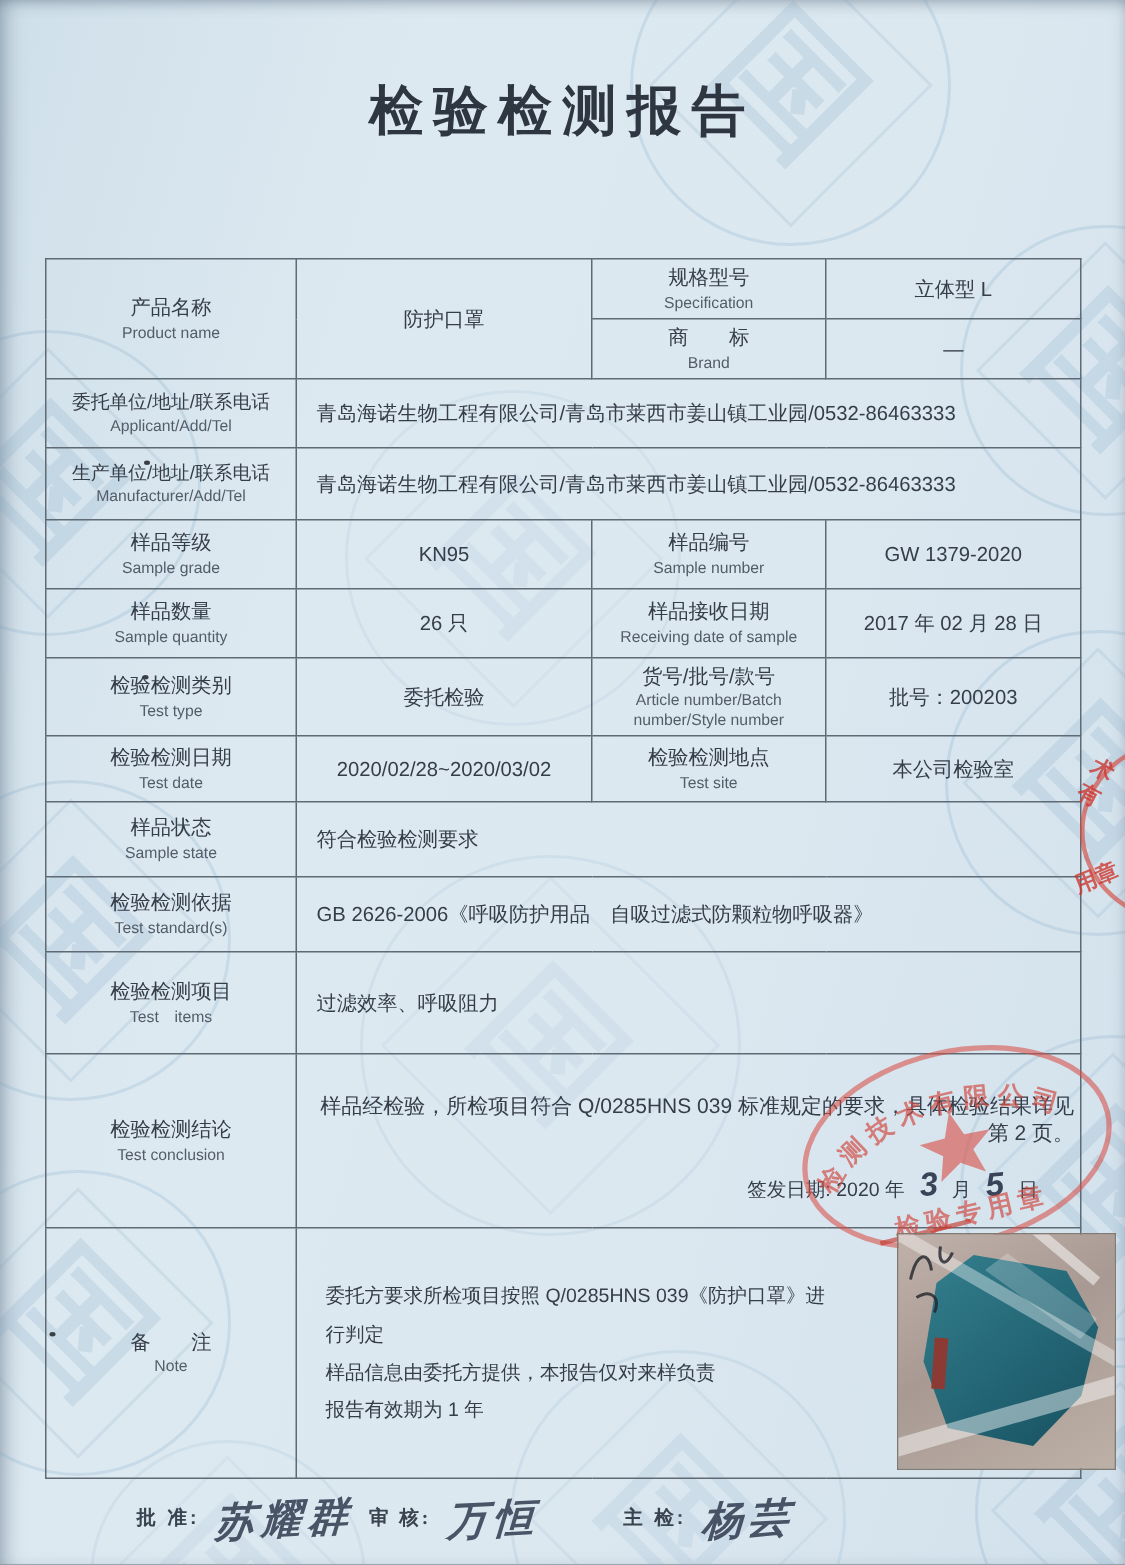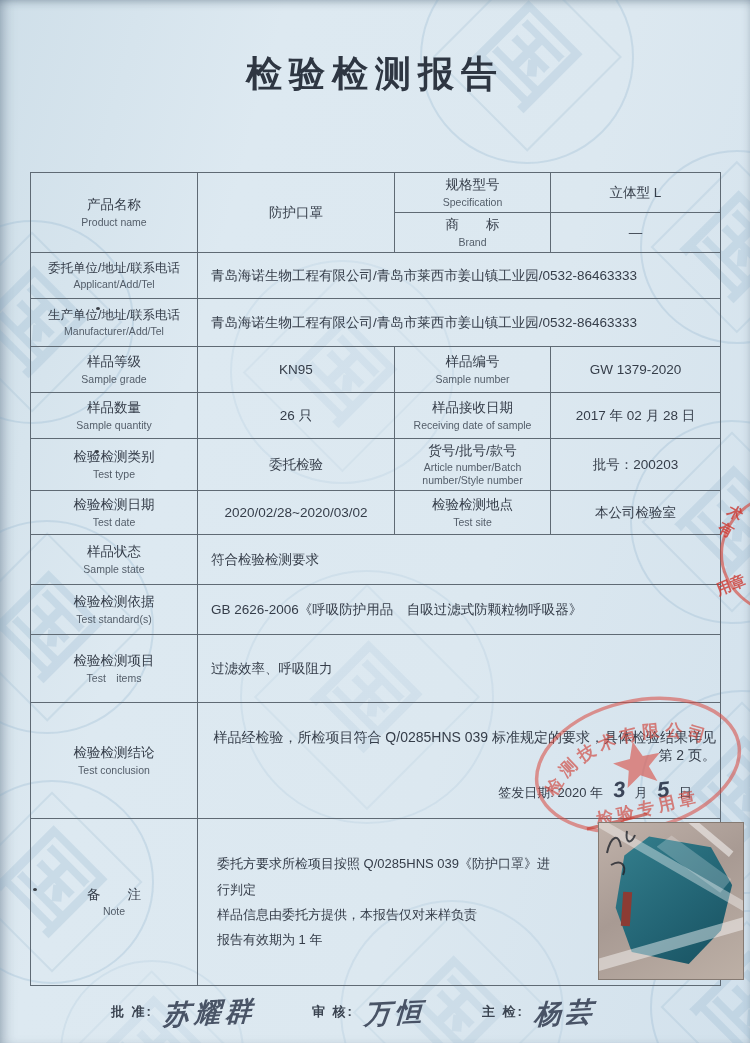--- a/index.html
+++ b/index.html
@@ -55,21 +55,21 @@
   .mask-fold{position:absolute;left:40%;top:8%;width:52%;height:40%;
          background:rgba(255,255,255,.22);
          clip-path:polygon(20% 0%,100% 70%,85% 92%,0% 18%);}
   .mask-tag{position:absolute;left:16%;top:44%;width:9px;height:34px;background:#8c3b34;transform:rotate(4deg);}
   .shine1{position:absolute;left:-10%;top:26%;width:130%;height:9px;background:rgba(255,255,255,.38);transform:rotate(30deg);}
   .shine2{position:absolute;left:-10%;bottom:20%;width:130%;height:12px;background:rgba(255,255,255,.45);transform:rotate(-16deg);}
   .shine3{position:absolute;right:4%;top:6%;width:40%;height:7px;background:rgba(255,255,255,.5);transform:rotate(40deg);}
   .red-mark{position:absolute;left:586px;top:820px;width:62px;height:3px;background:rgba(198,58,48,.65);transform:rotate(-14deg);}
   .speck{position:absolute;width:4px;height:3px;background:#3a3f46;border-radius:50%;}
   
-  .sign-row{position:absolute;left:33px;top:995px;right:30px;display:flex;align-items:flex-start;}
+  .sign-row{position:absolute;left:13px;top:995px;right:30px;display:flex;align-items:flex-start;}
   .sign-label{font-size:13px;font-weight:bold;color:#3a4350;margin-top:8px;letter-spacing:2px;}
   .sig{font-size:27px;font-weight:600;color:#3a4458;font-style:italic;
        display:inline-block;transform:rotate(-3deg) skewX(-6deg);letter-spacing:4px;opacity:.9;margin:0 10px;}
 </style>
 </head>
 <body>
 
 <div class="page">
 
   <div class="wm" style="left:420px;top:-50px;width:210px;height:210px;">
@@ -289,19 +289,19 @@
     <div class="shine2"></div>
     <div class="shine3"></div>
     <svg width="60" height="60" style="position:absolute;left:2px;top:2px;">
       <path d="M6 28 C 10 10, 18 8, 20 22 M 26 6 C 24 18, 30 20, 34 10 M 10 40 C 20 34, 26 40, 22 50" stroke="#20242c" stroke-width="2" fill="none" opacity="0.8"></path>
     </svg>
   </div>
 
   <div class="sign-row">
     <span class="sign-label" style="margin-left:78px;">批 准:</span>
     <span class="sig">苏耀群</span>
-    <span class="sign-label" style="margin-left:46px;">审 核:</span>
+    <span class="sign-label" style="font-family:Liberation Serif, serif;">审 核:</span>
     <span class="sig">万恒</span>
     <span class="sign-label" style="margin-left:46px;">主 检:</span>
     <span class="sig">杨芸</span>
   </div>
 
 </div>
 
 </body></html>

